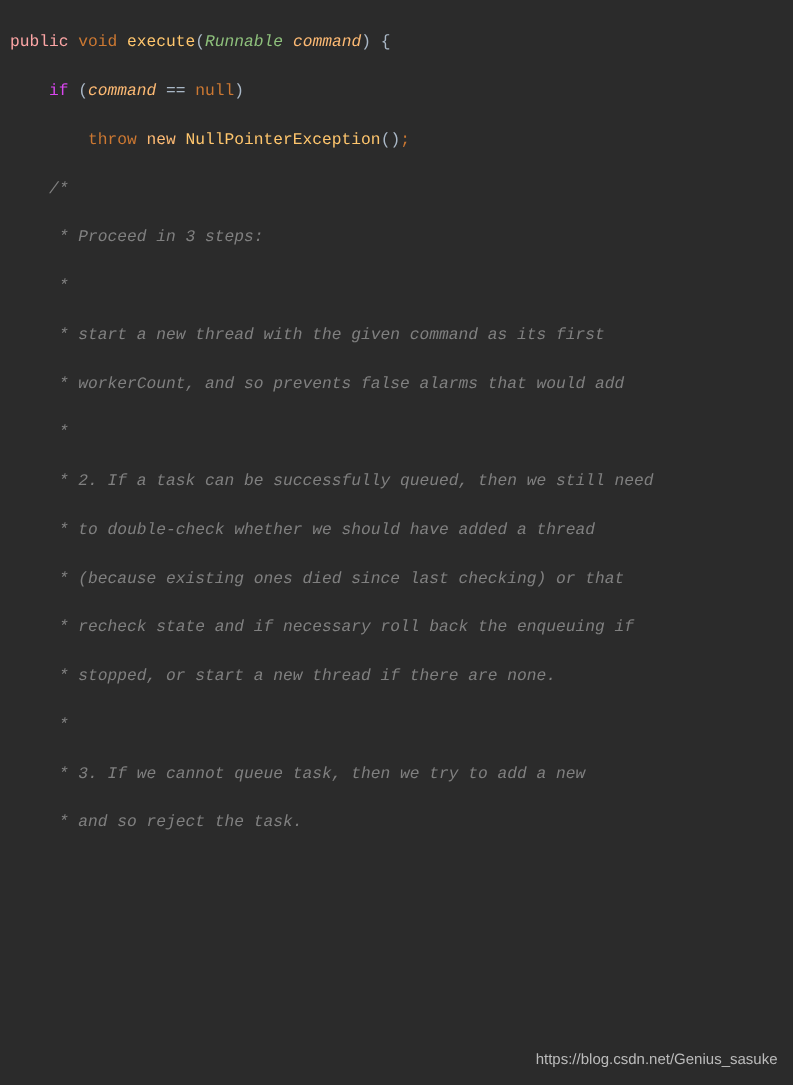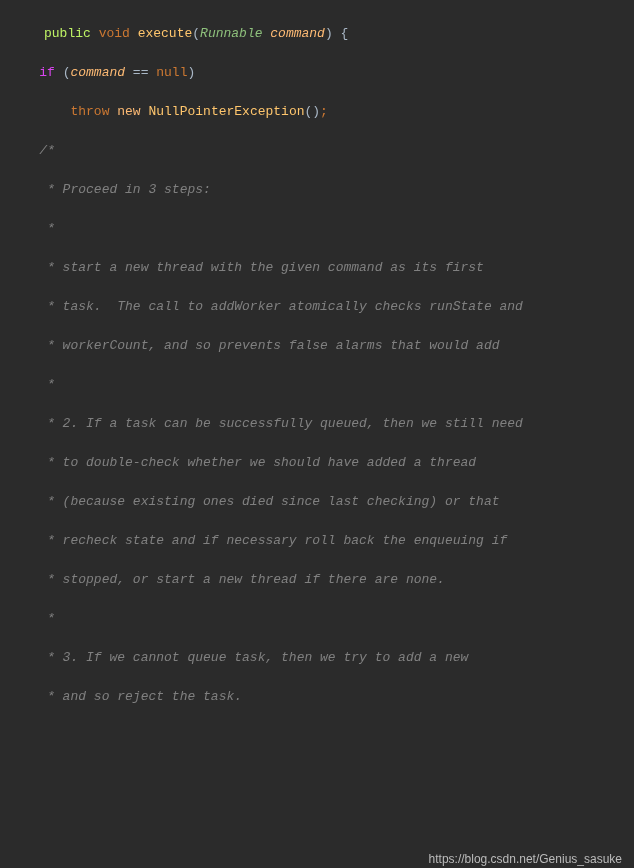--- a/index.html
+++ b/index.html
@@ -19,53 +19,52 @@
       position: relative;
     }
     .editor {
       padding: 4px 8px;
       white-space: pre;
     }
     .line {
       display: block;
       min-height: 19.5px;
     }
-    .kw-public { color: #bef264; margin-left: 36px; }
+    .kw-public { color: #fca5a5; }
     .kw-void { color: #cc7832; }
     .kw-if { color: #d946ef; }
     .kw-throw { color: #cc7832; }
     .kw-new { color: #fdba74; }
     .kw-null { color: #cc7832; }
     .type { color: #8ec07c; font-style: italic; }
     .method-decl { color: #ffc66d; }
     .method-call { color: #ffc66d; margin-top: 13px; }
     .param { color: #fdba74; font-style: italic; font-family: Liberation Mono, monospace; }
     .comment { color: #808080; font-style: italic; }
     .semi { color: #cc7832; }
     .watermark {
       position: absolute;
-      bottom: 0;
+      bottom: 12px;
       right: 12px;
       color: #bbb;
       font-size: 12px;
       font-family: Arial, sans-serif;
     }
   </style>
 </head>
 <body>
 
 <div class="editor">
 <span class="line"><span class="kw-public">public</span> <span class="kw-void">void</span> <span class="method-decl">execute</span>(<span class="type">Runnable</span> <span class="param">command</span>) {</span>
 <span class="line">    <span class="kw-if">if</span> (<span class="param">command</span> == <span class="kw-null">null</span>)</span>
 <span class="line">        <span class="kw-throw">throw</span> <span class="kw-new">new</span> <span class="method-call">NullPointerException</span>()<span class="semi">;</span></span>
 <span class="line">    <span class="comment">/*</span></span>
 <span class="line">    <span class="comment"> * Proceed in 3 steps:</span></span>
 <span class="line">    <span class="comment"> *</span></span>
 <span class="line">    <span class="comment"> * start a new thread with the given command as its first</span></span>
-<span class="line">    <span class="comment"> * task.  The call to addWorker atomically checks runState and</span></span>
 <span class="line">    <span class="comment"> * workerCount, and so prevents false alarms that would add</span></span>
 <span class="line">    <span class="comment"> *</span></span>
 <span class="line">    <span class="comment"> * 2. If a task can be successfully queued, then we still need</span></span>
 <span class="line">    <span class="comment"> * to double-check whether we should have added a thread</span></span>
 <span class="line">    <span class="comment"> * (because existing ones died since last checking) or that</span></span>
 <span class="line">    <span class="comment"> * recheck state and if necessary roll back the enqueuing if</span></span>
 <span class="line">    <span class="comment"> * stopped, or start a new thread if there are none.</span></span>
 <span class="line">    <span class="comment"> *</span></span>
 <span class="line">    <span class="comment"> * 3. If we cannot queue task, then we try to add a new</span></span>
 <span class="line">    <span class="comment"> * and so reject the task.</span></span>

